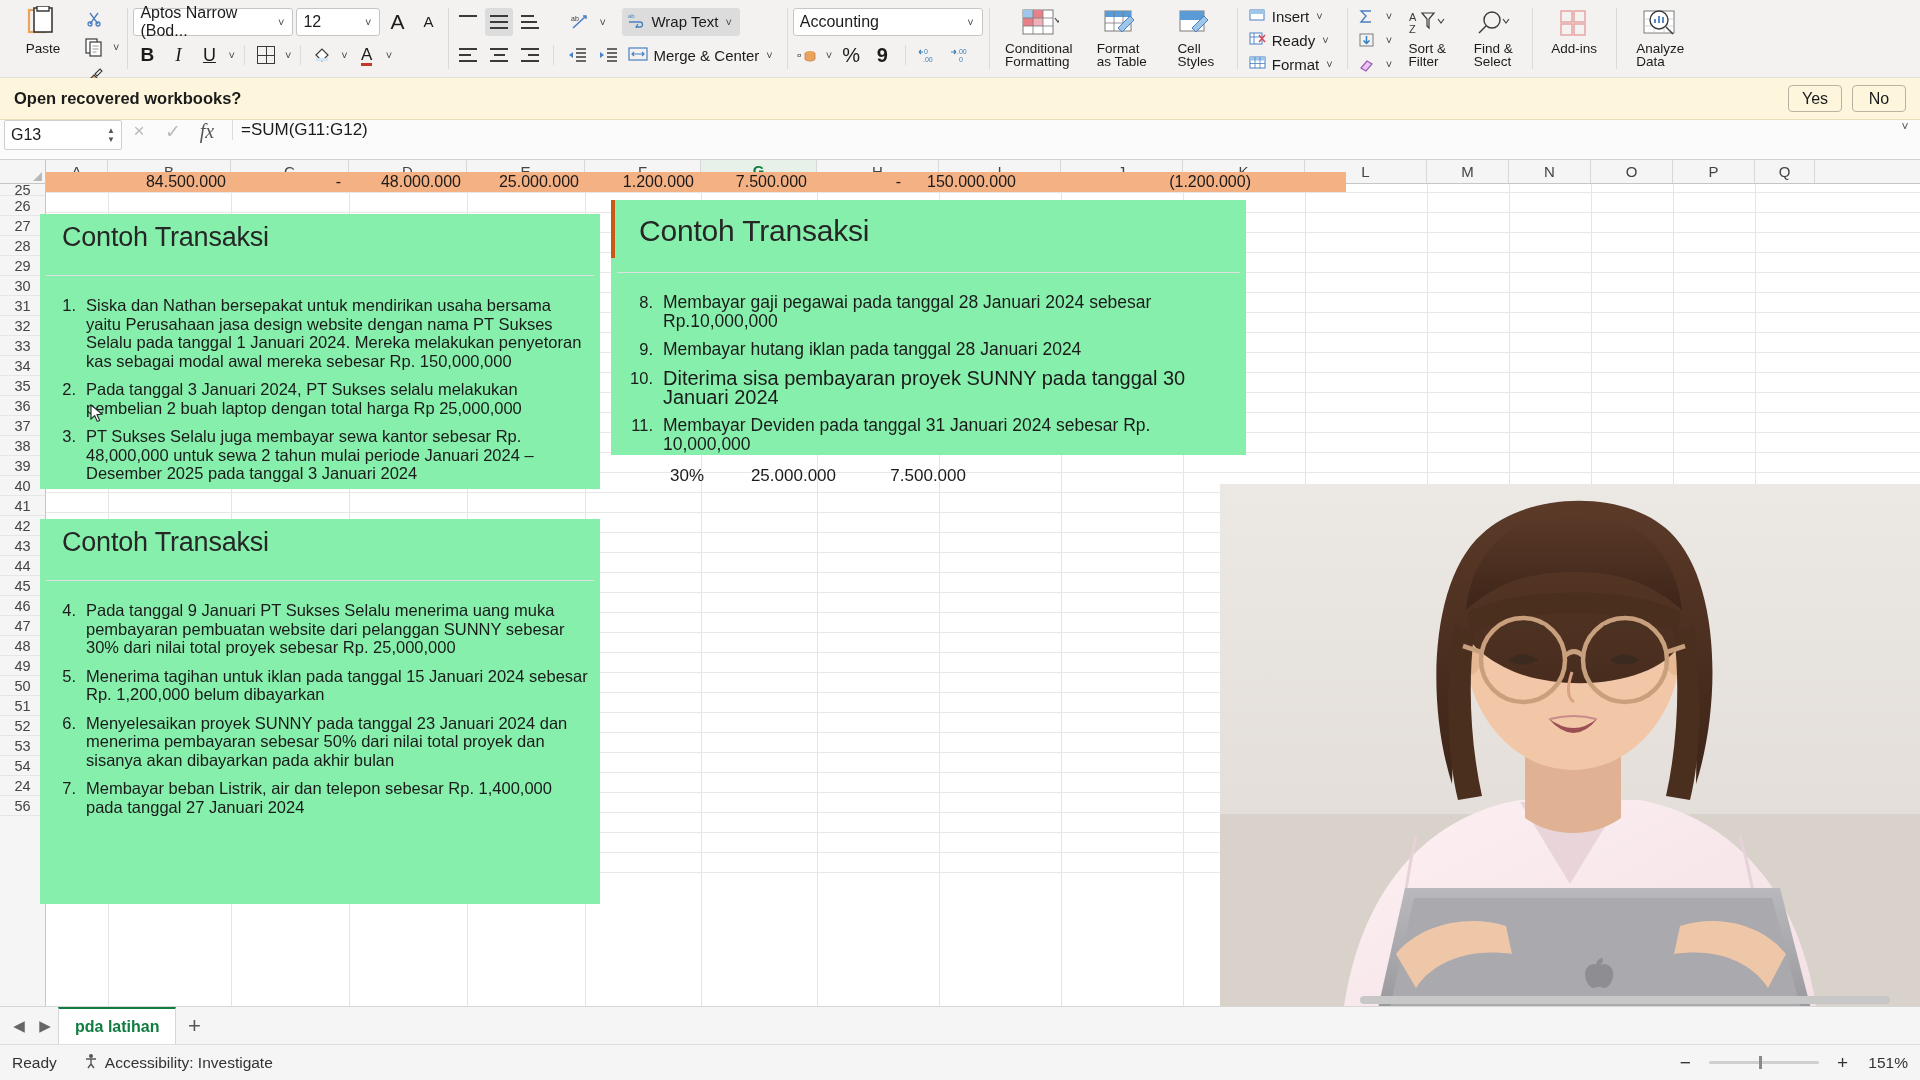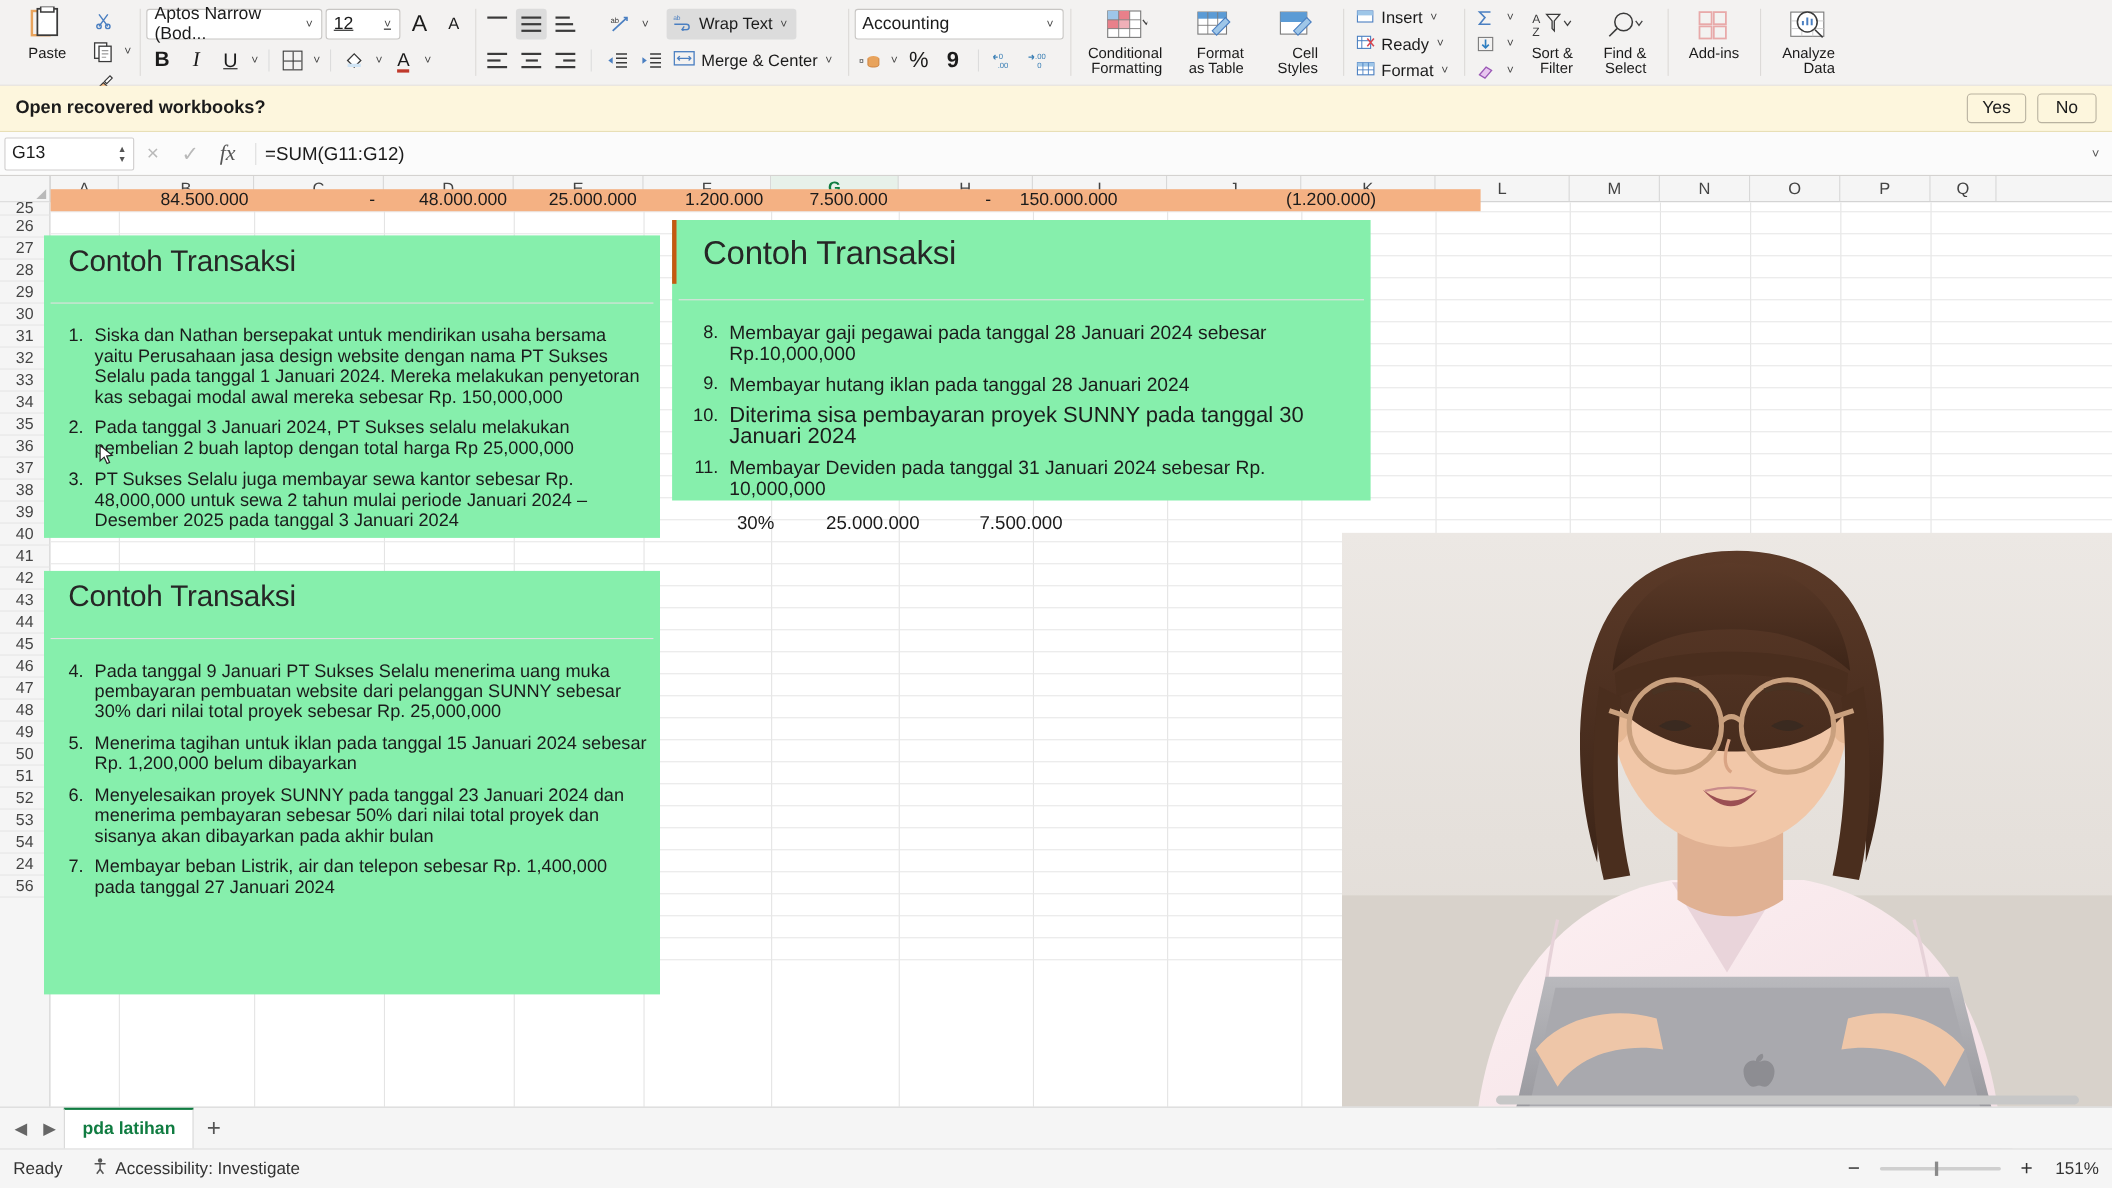--- a/index.html
+++ b/index.html
@@ -20,40 +20,40 @@
   }
   .rgroup { display: flex; align-items: stretch; padding: 2px 6px; position: relative; }
   .rgroup + .rgroup::before {
     content: ""; position: absolute; left: 0; top: 8px; bottom: 8px; width: 1px; background: #dcdad8;
   }
   .bigbtn {
     width: 74px; display: flex; flex-direction: column; align-items: center;
     justify-content: flex-start; padding-top: 2px; font-size: 14px; color: #1b1b1b;
   }
   .bigbtn .glyph { height: 38px; display: flex; align-items: center; justify-content: center; }
-  .bigbtn .lbl { line-height: 13px; text-align: right; font-size: 13.5px; }
+  .bigbtn .lbl { line-height: 13px; text-align: left; font-size: 13.5px; }
 
   .col2 { display: flex; flex-direction: column; justify-content: space-around; padding: 3px 0; }
   .row { display: flex; align-items: center; gap: 3px; height: 34px; }
 
   .ctl {
     display: flex; align-items: center; justify-content: center;
     height: 28px; min-width: 28px; border-radius: 3px; color: #1b1b1b;
     font-size: 16px; padding: 0 3px;
   }
   .ctl.on { background: #dcdcdc; }
   .caret { font-size: 11px; color: #444; padding: 0 2px; }
 
   .fontbox, .sizebox, .numbox {
     background: #fff; border: 1px solid #c8c6c4; border-radius: 3px;
     height: 28px; display: flex; align-items: center; justify-content: space-between;
     padding: 0 6px; font-size: 16px; color: #1b1b1b;
   }
   .fontbox { width: 160px; }
-  .sizebox { width: 68px; text-decoration: underline; }
+  .sizebox { width: 84px; }
   .numbox { width: 190px; }
 
   .labelbtn {
     display: flex; align-items: center; gap: 5px; height: 28px; padding: 0 6px;
     border-radius: 3px; font-size: 15px; color: #1b1b1b; white-space: nowrap;
   }
   .labelbtn.on { background: #dcdcdc; }
 
   
   .sq-grid { width: 18px; height: 18px; border: 1.4px solid #3a3a3a; position: relative; }
@@ -77,21 +77,21 @@
   .banner button {
     font-family: inherit; font-size: 16px; color: #1b1b1b;
     background: #fdf6dd; border: 1px solid #b9b2a0; border-radius: 4px;
     height: 27px; min-width: 54px; margin-left: 10px; cursor: pointer;
   }
 
   
   .fbar {
     position: absolute; left: 0; top: 120px; width: 1920px; height: 40px;
     background: #fbfbfb; border-bottom: 1px solid #d4d2d0;
-    display: flex; align-items: center;
+    display: flex; align-items: flex-start;
   }
   .namebox {
     width: 118px; height: 30px; margin-left: 4px; background: #fff;
     border: 1px solid #d0cece; border-radius: 2px;
     display: flex; align-items: center; justify-content: space-between;
     padding: 0 6px; font-size: 16px; color: #1b1b1b;
   }
   .spin { display:flex; flex-direction:column; gap:2px; font-size:8px; line-height:7px; color:#555; }
   .fbtn { width: 34px; text-align: center; font-size: 19px; color: #b9b9b9; }
   .fxtxt { font-style: italic; font-family: "Liberation Serif", serif; font-size: 20px; color: #555; }

